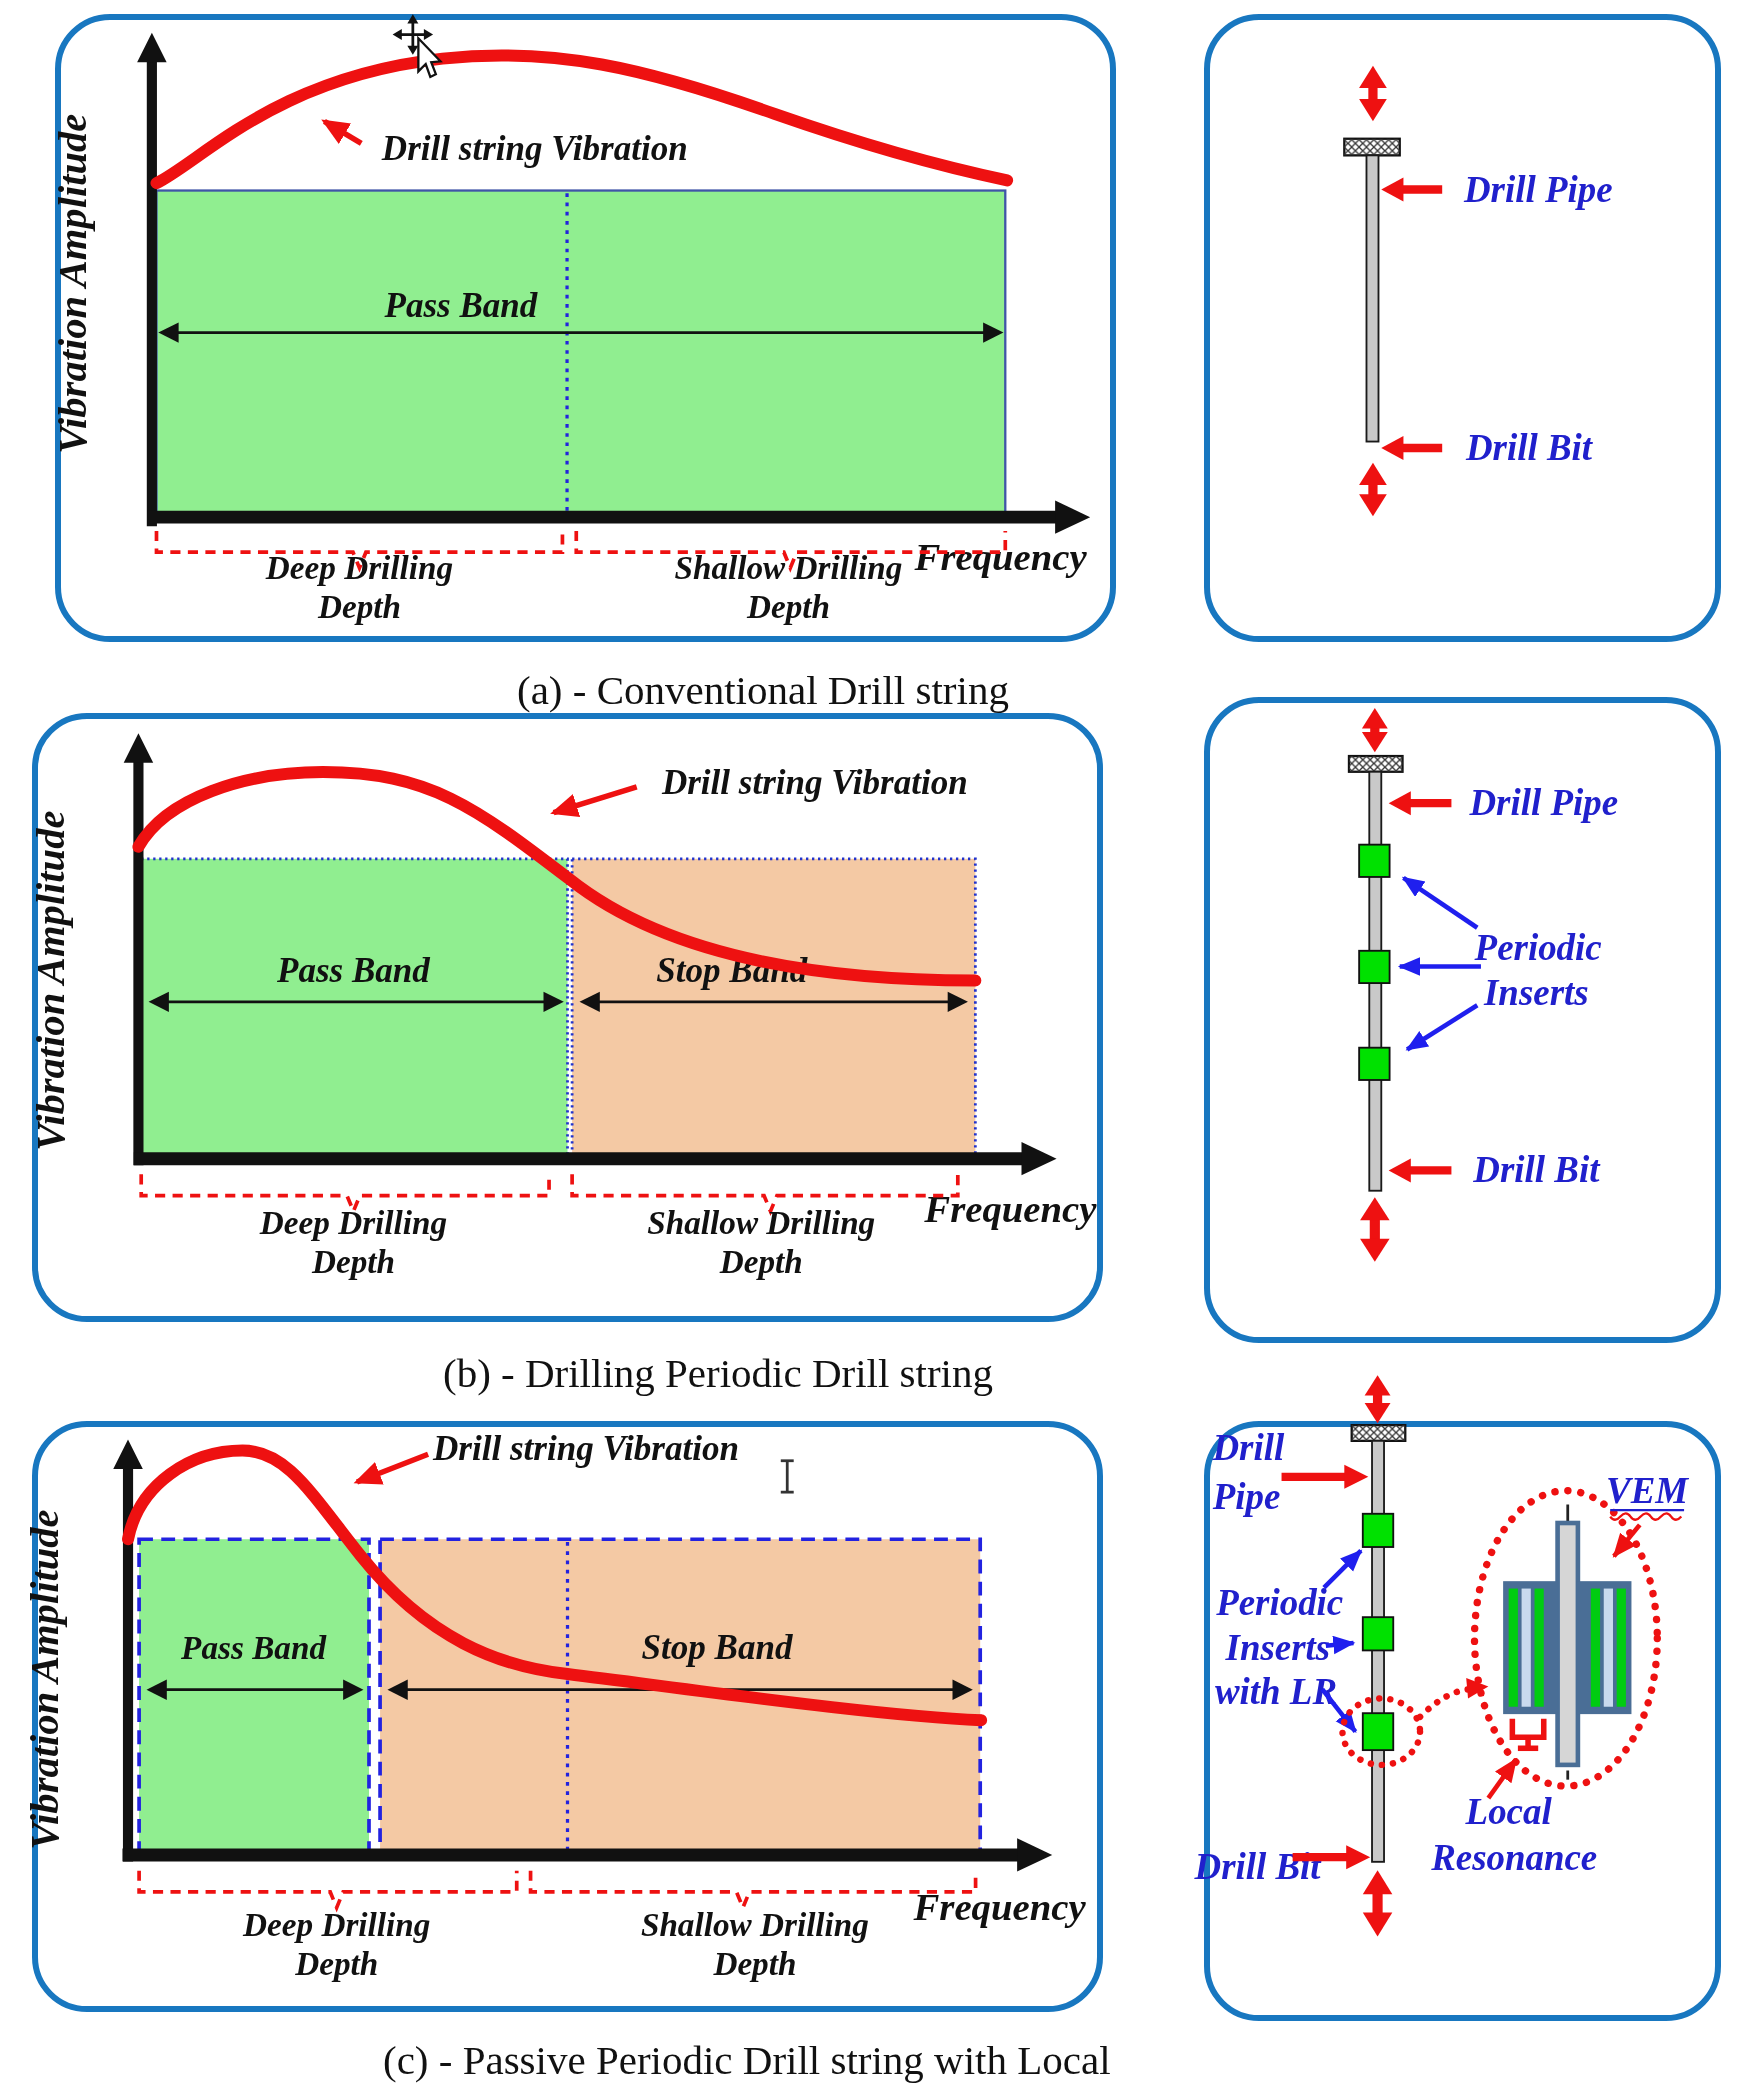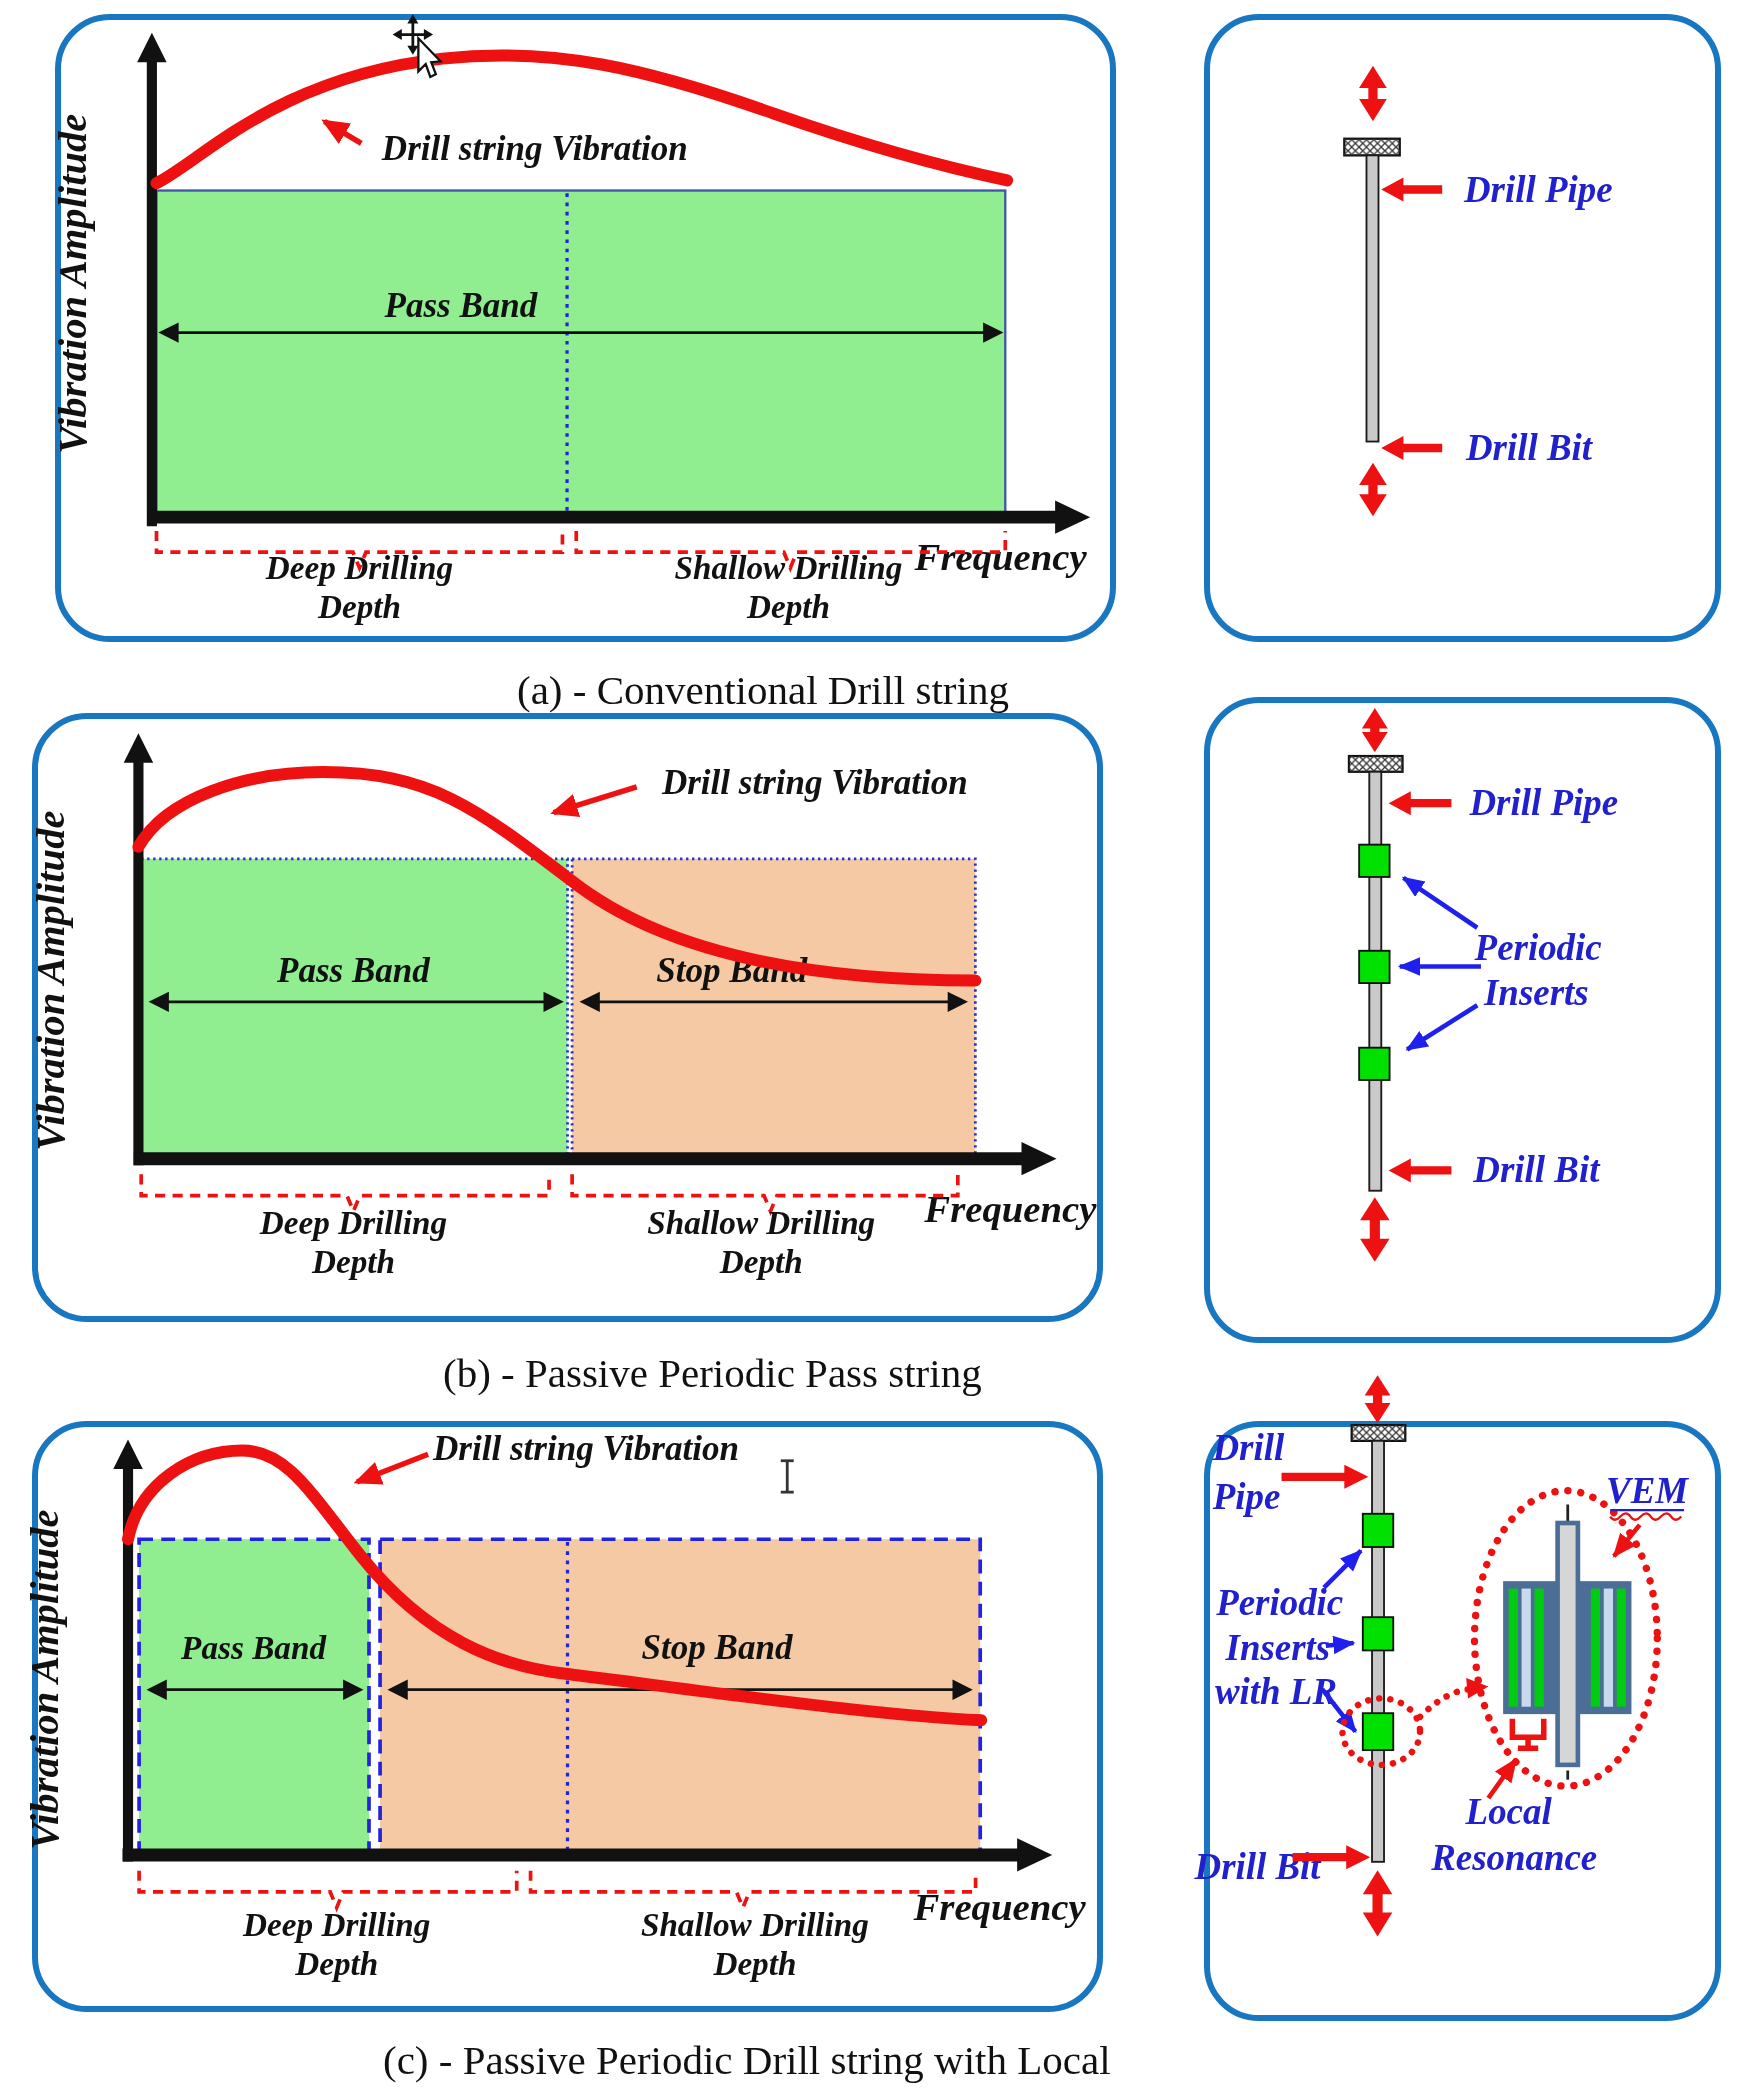--- a/index.html
+++ b/index.html
@@ -172,21 +172,21 @@
     <line x1="268" y1="513" x2="222" y2="513" stroke="#ee1111" stroke-width="9"></line>
     <polygon points="200,513 224,500 224,526" fill="#ee1111"></polygon>
     <text class="t-blue" x="360" y="526" text-anchor="middle">Drill Bit</text>
     <g>
       <line x1="185" y1="562" x2="185" y2="592" stroke="#ee1111" stroke-width="11"></line>
       <polygon points="185,542 169,567 201,567" fill="#ee1111"></polygon>
       <polygon points="185,612 169,587 201,587" fill="#ee1111"></polygon>
     </g>
   </svg>
 
-  <div class="caption" style="left:443px;top:1349px;width:886px;">(b) - Passive Periodic Pass string</div>
+  <div class="caption" style="left:443px;top:1349px;width:886px;">(b) - Drilling Periodic Drill string</div>
 
   <svg class="chart-svg" style="left:32px;top:1421px;" width="1071" height="591" viewBox="0 0 1160 640">
     <defs>
       <marker id="mr-c" markerUnits="userSpaceOnUse" markerWidth="34" markerHeight="30" refX="26" refY="13" orient="auto">
         <path d="M0,0 L30,13 L0,26 z" fill="#ee1111"></path>
       </marker>
     </defs>
 
     <rect x="116" y="128" width="249" height="342" fill="#90ee90" stroke="#2222e0" stroke-width="4" stroke-dasharray="15 9"></rect>
     <rect x="377" y="128" width="650" height="342" fill="#f4c9a4" stroke="#2222e0" stroke-width="4" stroke-dasharray="15 9"></rect>

